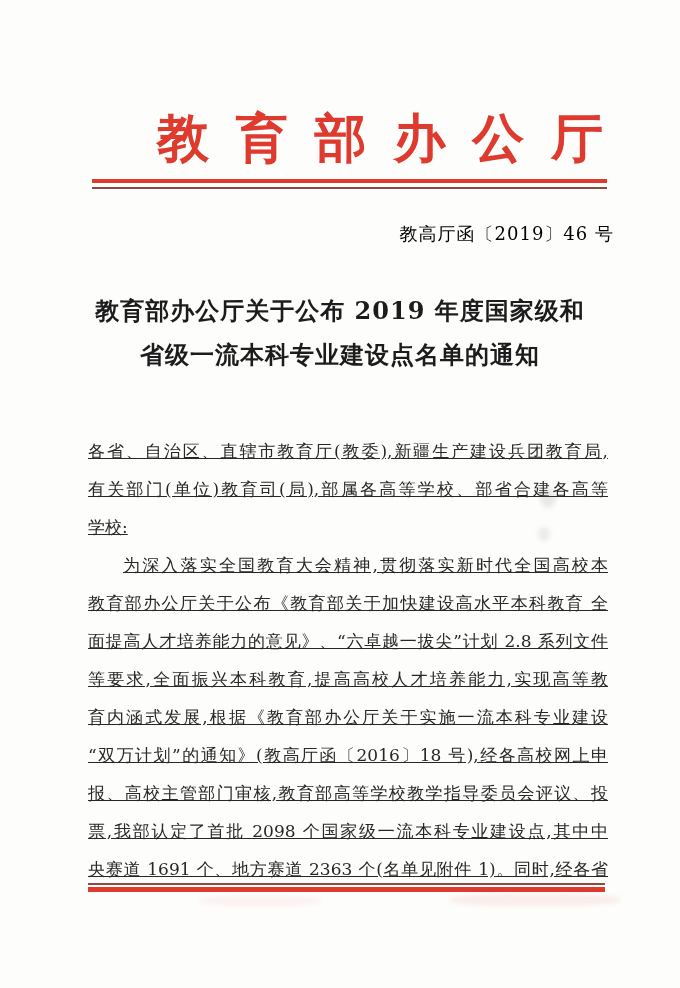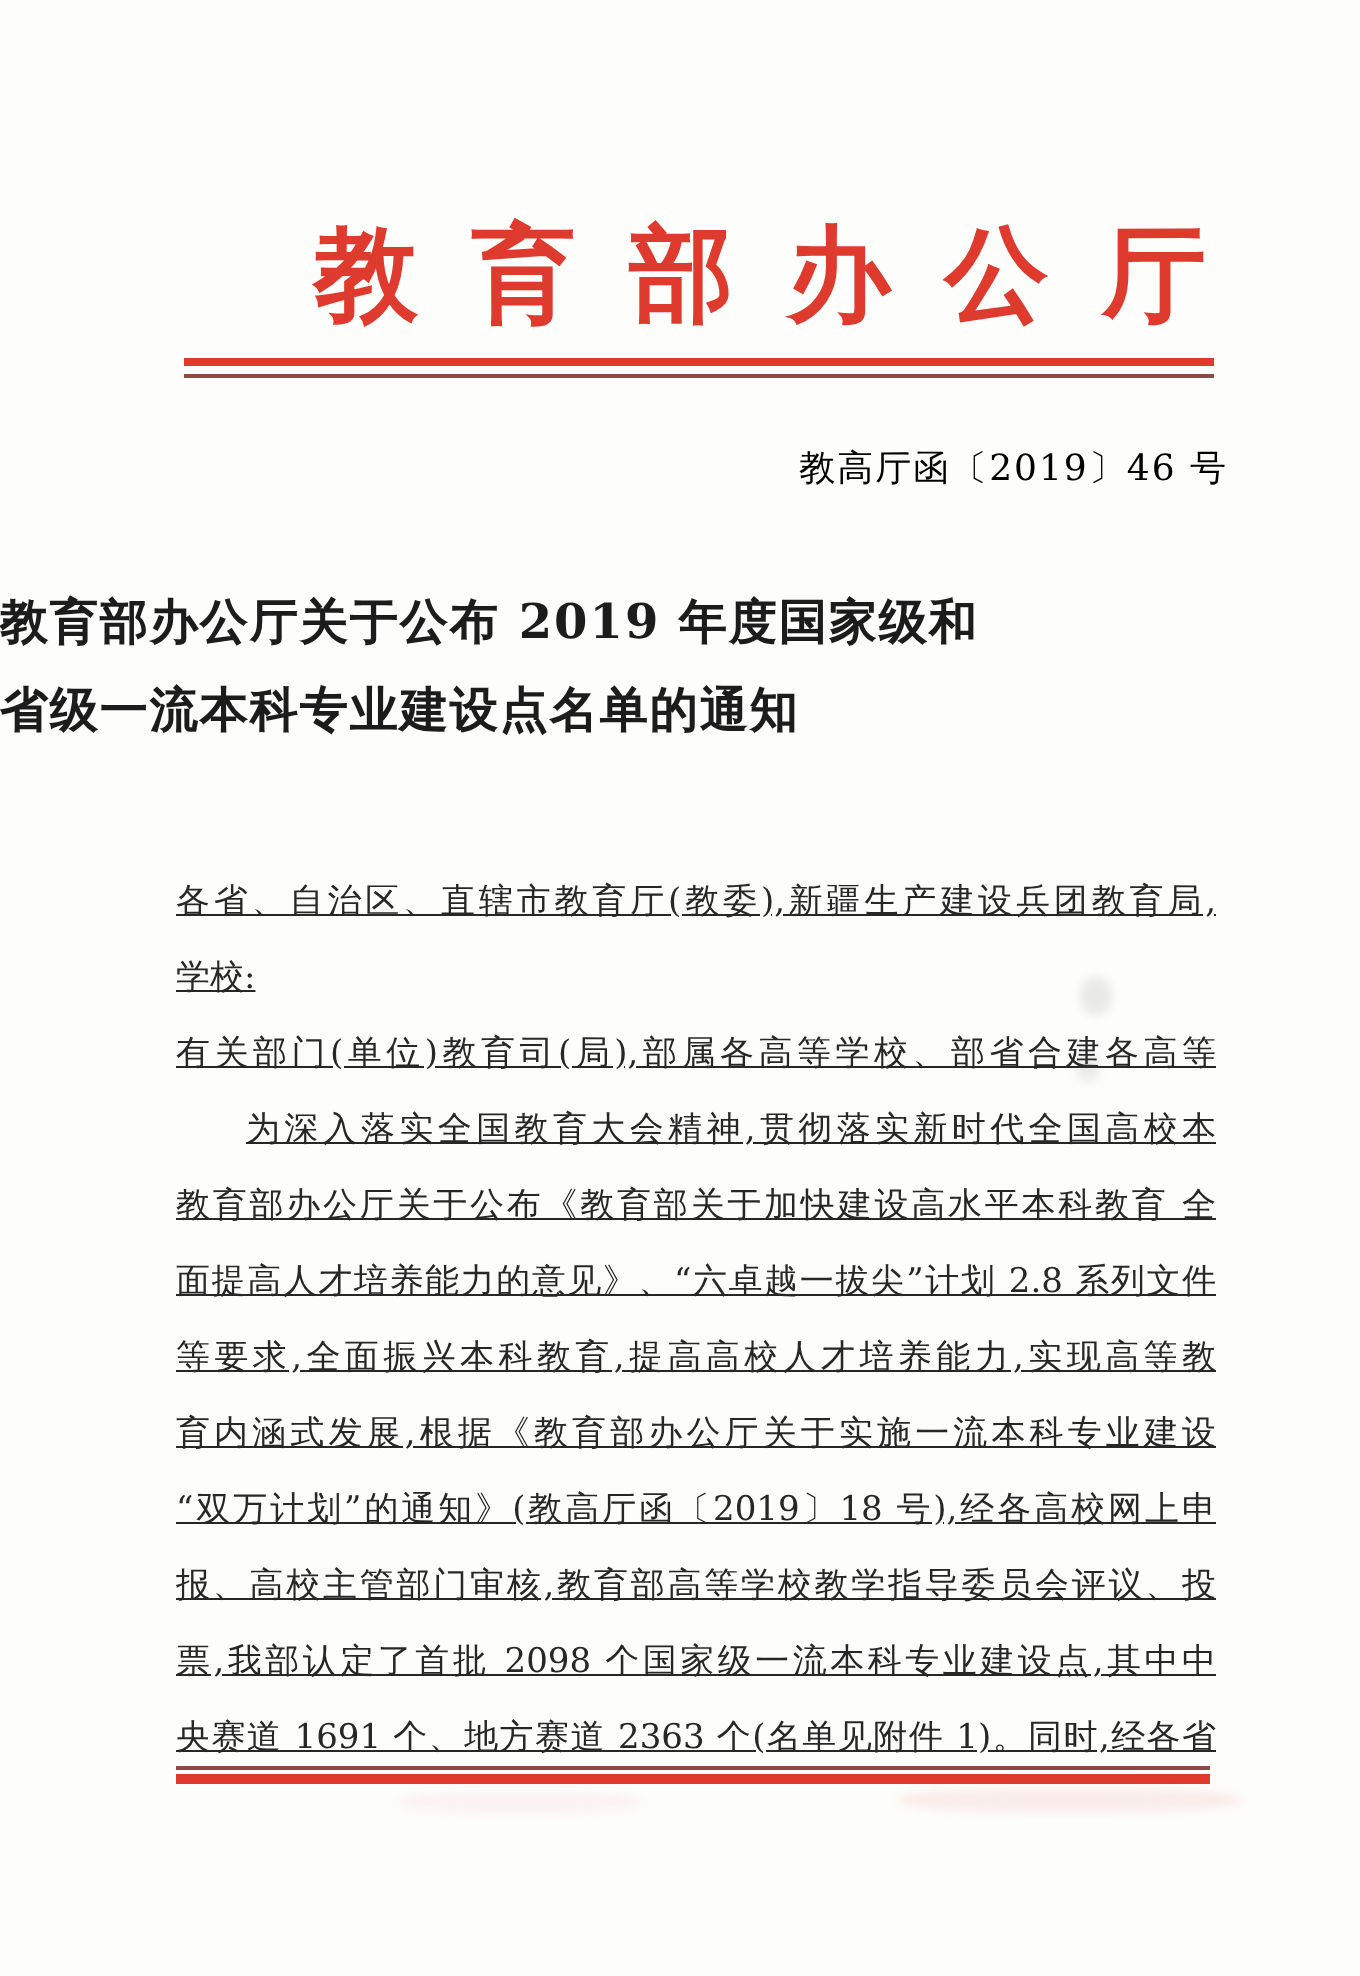--- a/index.html
+++ b/index.html
@@ -36,21 +36,21 @@
     top: 222px; right: 66px;
     font-size: 18px; color: #000000;
     letter-spacing: 1px;
     white-space: nowrap;
   }
 
   
   .title {
     position: absolute;
     top: 289px; left: 0; right: 0;
-    text-align: left;
+    text-align: center;
     font-size: 24px; font-weight: 700;
     color: #1c1c1c;
     line-height: 44px;
     letter-spacing: 1px;
   }
 
   
   .body {
     position: absolute;
     top: 432px; left: 88px; width: 520px;
@@ -85,28 +85,28 @@
 
   <div class="doc-number">教高厅函〔2019〕46 号</div>
 
   <div class="title">
     <div>教育部办公厅关于公布 2019 年度国家级和</div>
     <div>省级一流本科专业建设点名单的通知</div>
   </div>
 
   <div class="body">
     <p class="bline just">各省、自治区、直辖市教育厅(教委),新疆生产建设兵团教育局,</p>
+    <p class="bline just">有关部门(单位)教育司(局),部属各高等学校、部省合建各高等</p>
     <p class="bline">学校:</p>
-    <p class="bline just">有关部门(单位)教育司(局),部属各高等学校、部省合建各高等</p>
     <p class="bline just indent">为深入落实全国教育大会精神,贯彻落实新时代全国高校本</p>
     <p class="bline just">教育部办公厅关于公布《教育部关于加快建设高水平本科教育 全</p>
     <p class="bline just">面提高人才培养能力的意见》、“六卓越一拔尖”计划 2.8 系列文件</p>
     <p class="bline just">等要求,全面振兴本科教育,提高高校人才培养能力,实现高等教</p>
     <p class="bline just">育内涵式发展,根据《教育部办公厅关于实施一流本科专业建设</p>
-    <p class="bline just">“双万计划”的通知》(教高厅函〔2019〕18 号),经各高校网上申</p>
+    <p class="bline just">“双万计划”的通知》(教高厅函〔2016〕18 号),经各高校网上申</p>
     <p class="bline just">报、高校主管部门审核,教育部高等学校教学指导委员会评议、投</p>
     <p class="bline just">票,我部认定了首批 2098 个国家级一流本科专业建设点,其中中</p>
     <p class="bline just">央赛道 1691 个、地方赛道 2363 个(名单见附件 1)。同时,经各省</p>
   </div>
 
   <div class="rule rule-bot-thin"></div>
   <div class="rule rule-bot-thick"></div>
 
   <div class="smudge smudge-a"></div>
   <div class="smudge smudge-b"></div>

